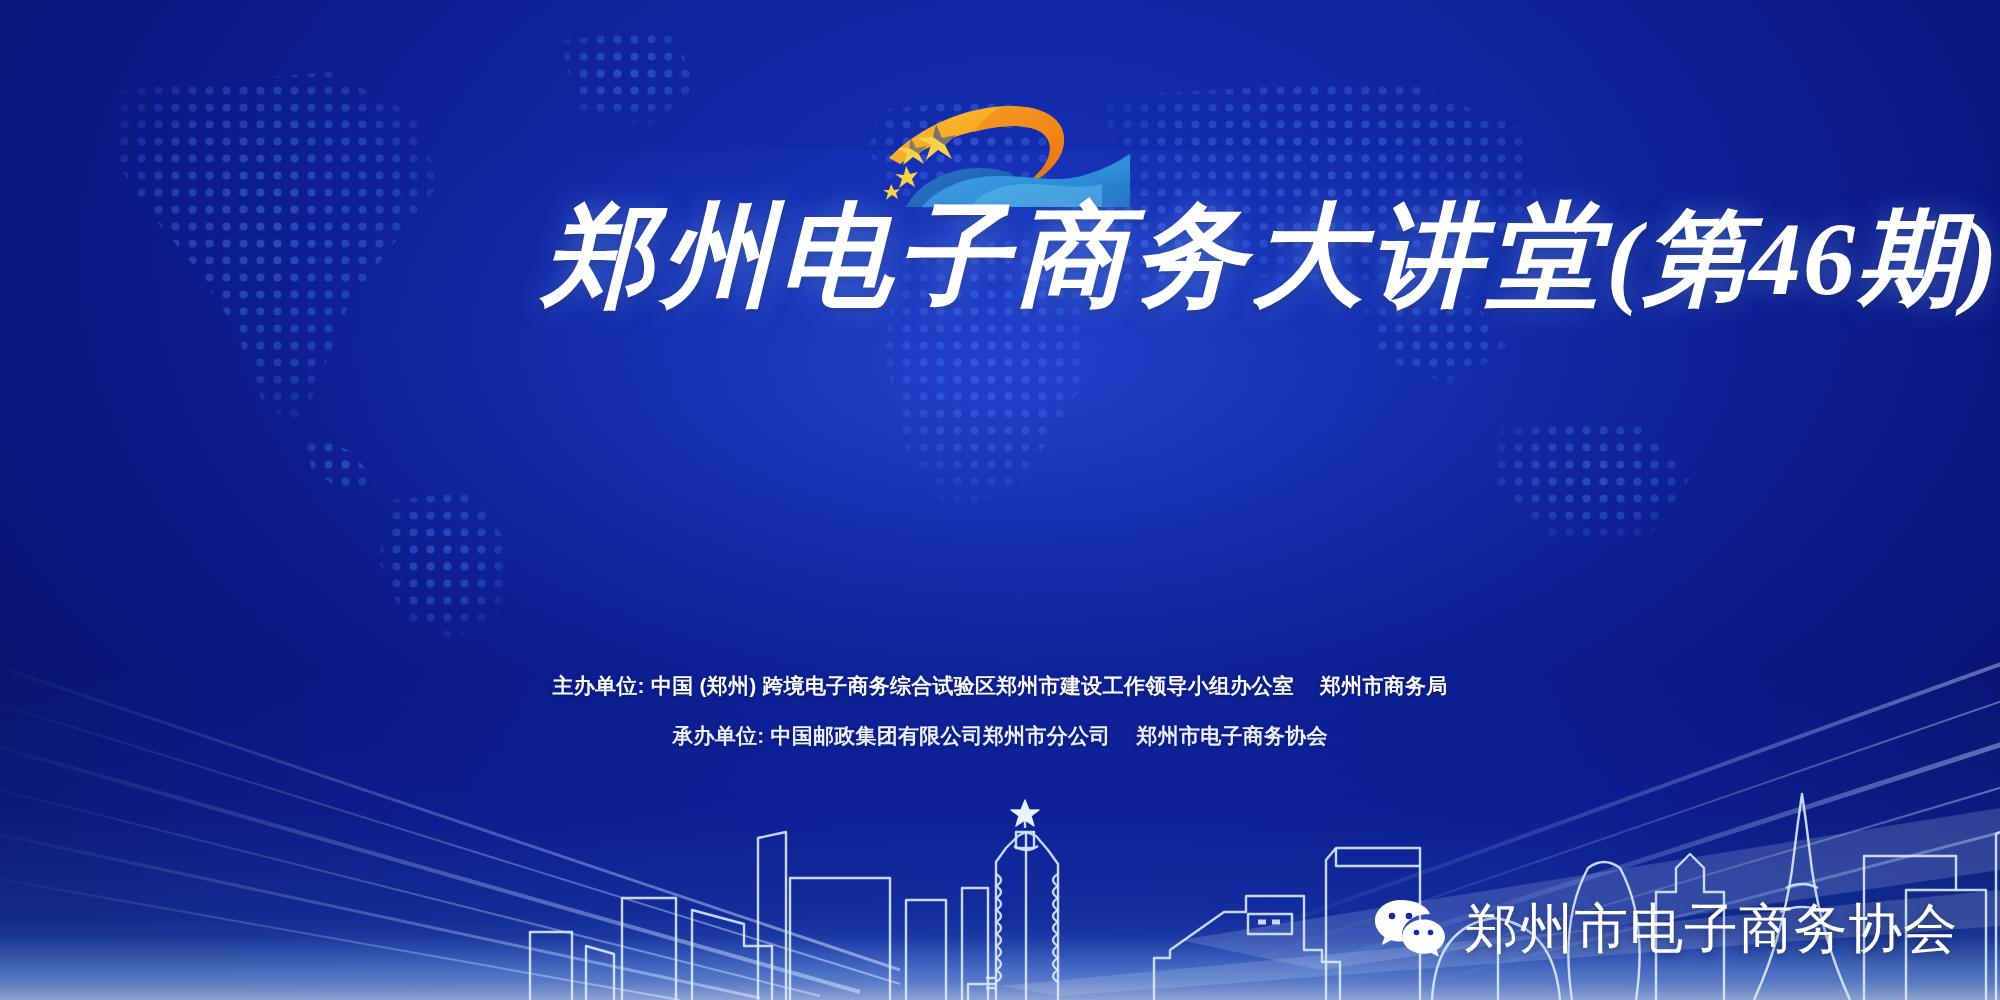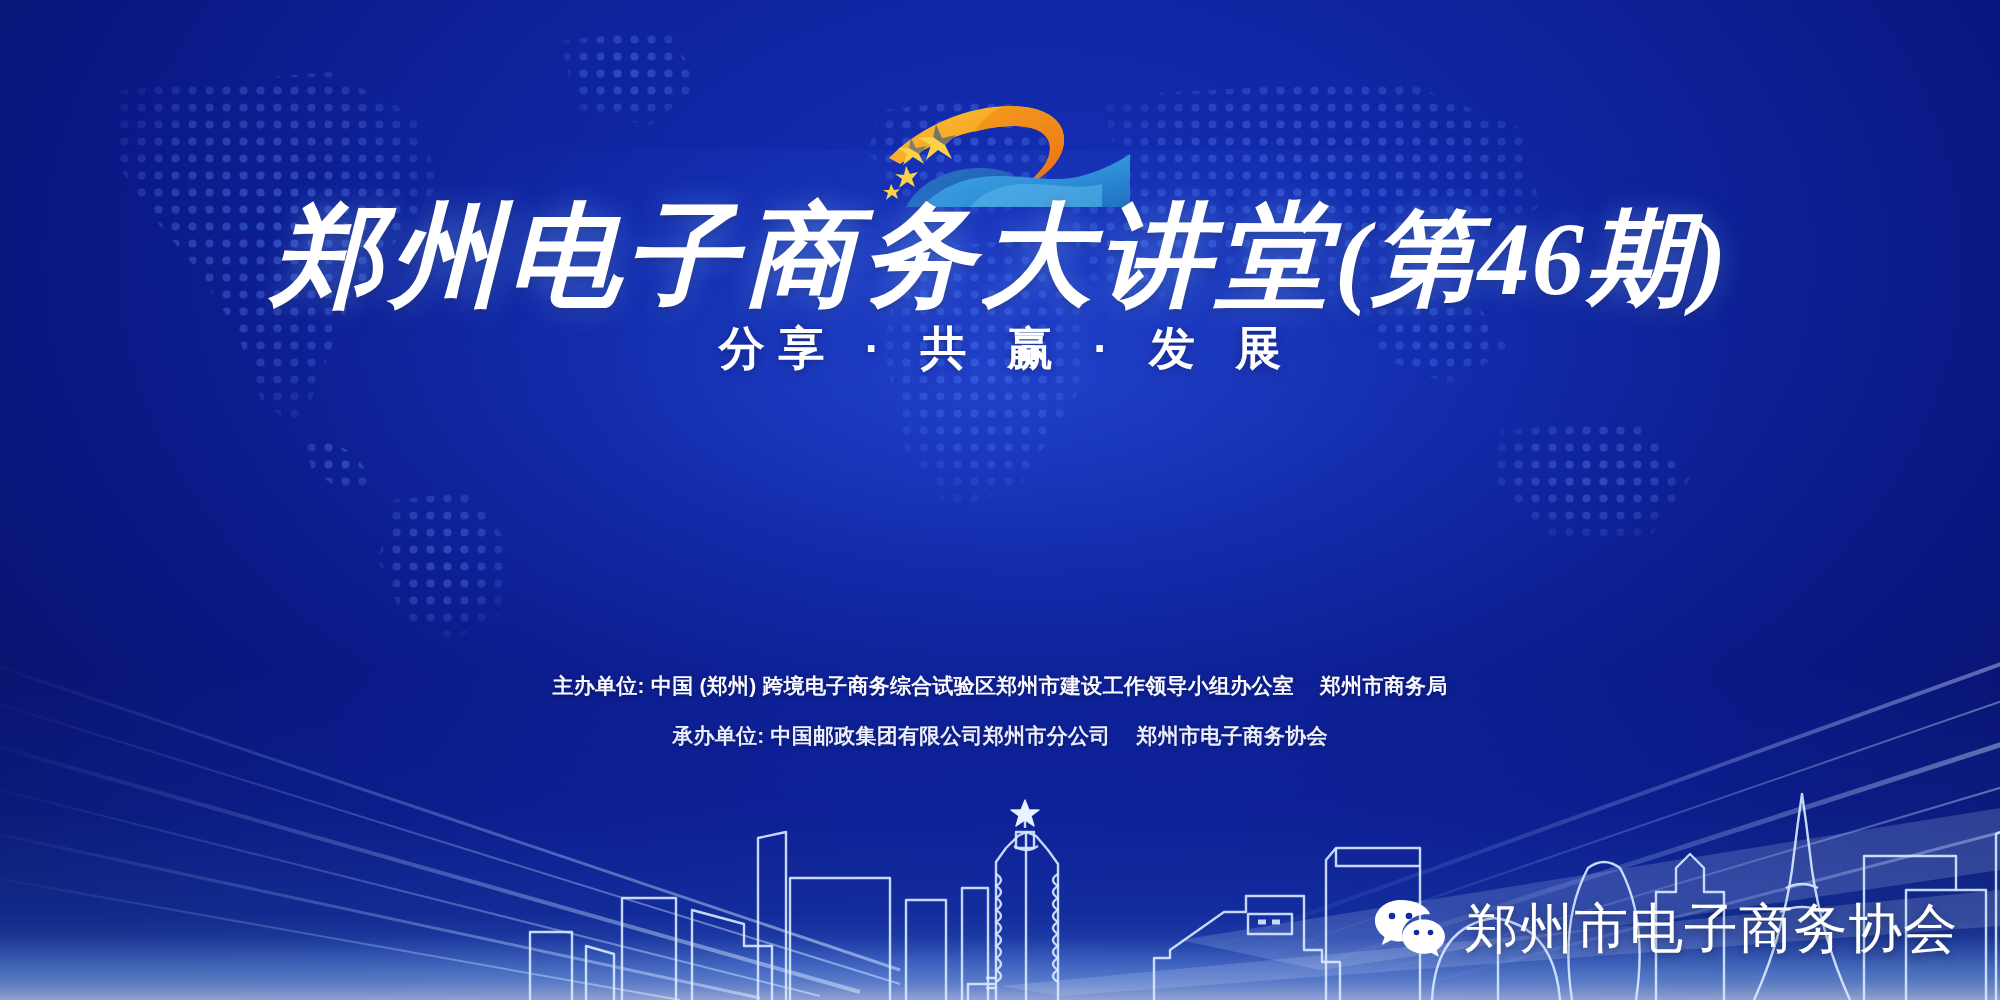--- a/index.html
+++ b/index.html
@@ -32,21 +32,21 @@
   
   .logo-wrap{
     position:absolute; left:50%; top:72px; transform:translateX(-50%);
     width:300px; height:135px;
   }
   .logo-wrap svg{ display:block; width:300px; height:135px; }
 
   
   .title-row{
     position:absolute; left:0; right:0; top:196px;
-    text-align:center;
+    text-align:right;
     color:#ffffff;
     font-family:"Liberation Serif","DejaVu Serif",serif;
     font-size:112px;
     font-weight:700;
     font-style:italic;
     letter-spacing:.055em;
     line-height:1.08;
     white-space:nowrap;
     text-shadow:0 0 26px rgba(120,170,255,.45), 0 3px 10px rgba(0,0,0,.28);
   }
@@ -205,21 +205,20 @@
       <path d="M56 135 C68 112 96 96 130 96 C160 96 176 108 176 124 C176 130 174 134 170 135 C176 126 172 114 152 114 C122 114 94 124 76 135 Z" fill="url(#gBlue2)" opacity="0.95"></path>
       <path d="M72 135 C88 116 116 104 148 104 C186 104 208 112 238 102 C254 97 268 90 280 82 L280 135 Z" fill="url(#gBlue)"></path>
       <path d="M120 135 C132 120 152 112 176 112 C206 112 228 118 252 112 L252 135 Z" fill="#58b5ea" opacity="0.6"></path>
     </svg>
   </div>
 
   <div class="title-row">
     <span>郑州电子商务大讲堂</span><span class="ep">(第46期)</span>
   </div>
 
-  <div class="subtitle">分享 · 共 赢 · 发 展</div>
 
 
   <div class="orgs">
     <div class="org-line">
       <span>主办单位:</span>
       <span>中国 (郑州) 跨境电子商务综合试验区郑州市建设工作领导小组办公室</span><span class="gap"></span><span>郑州市商务局</span>
     </div>
     <div class="org-line">
       <span>承办单位:</span>
       <span>中国邮政集团有限公司郑州市分公司</span><span class="gap"></span><span>郑州市电子商务协会</span>

